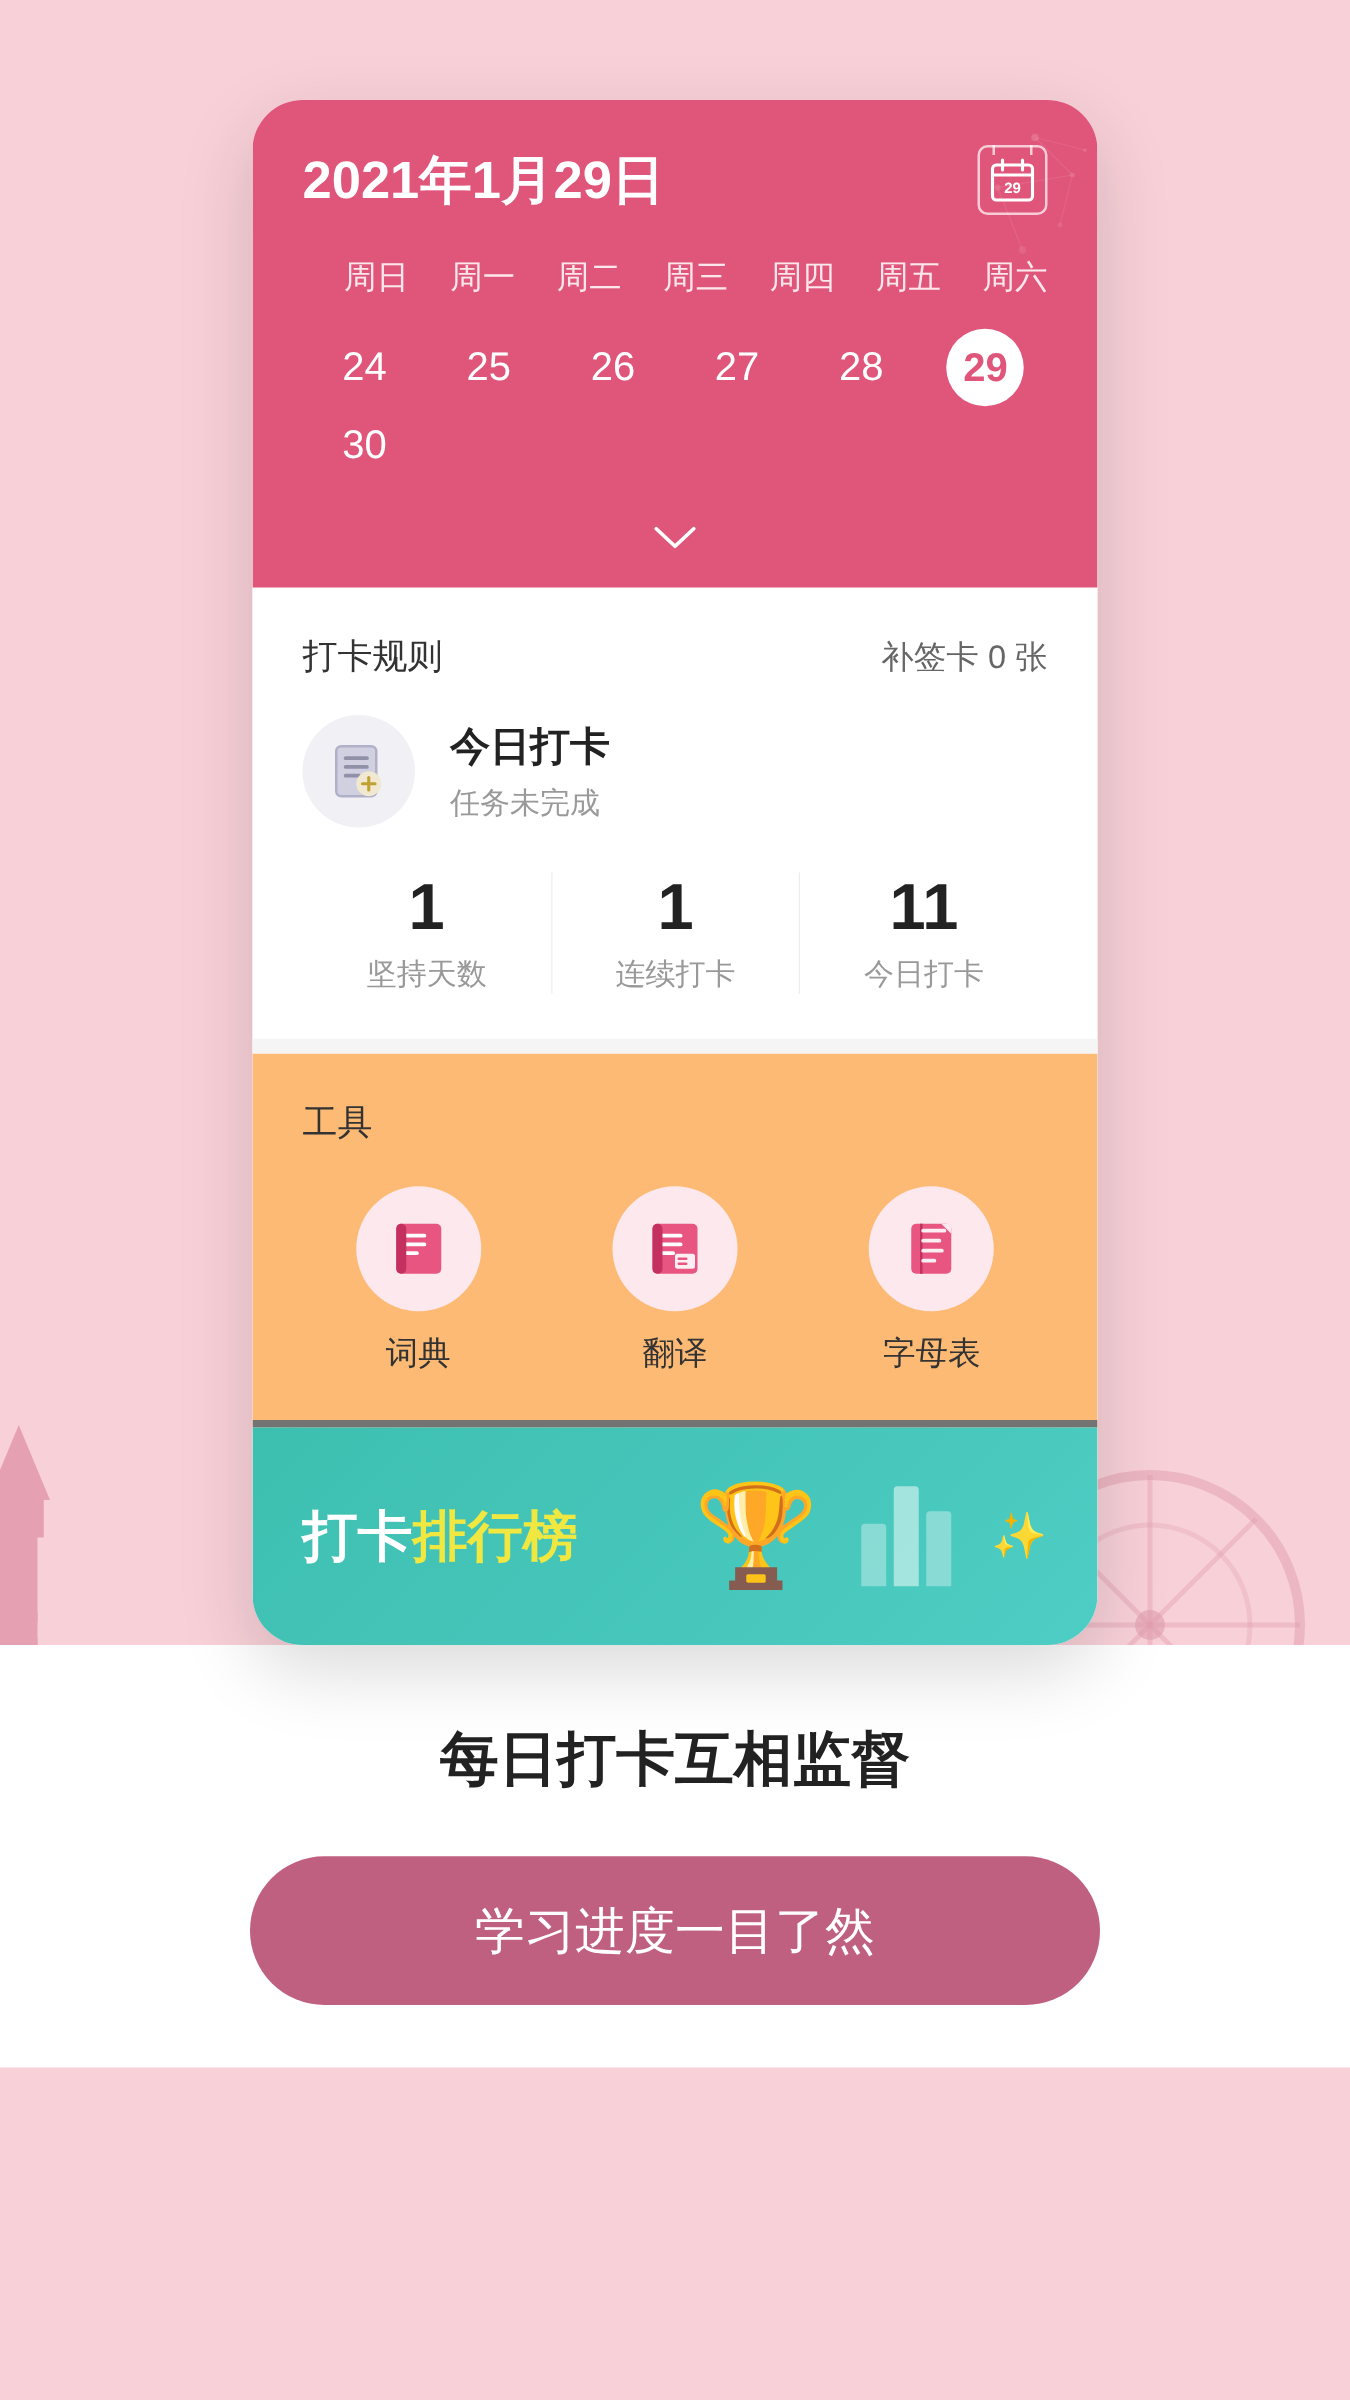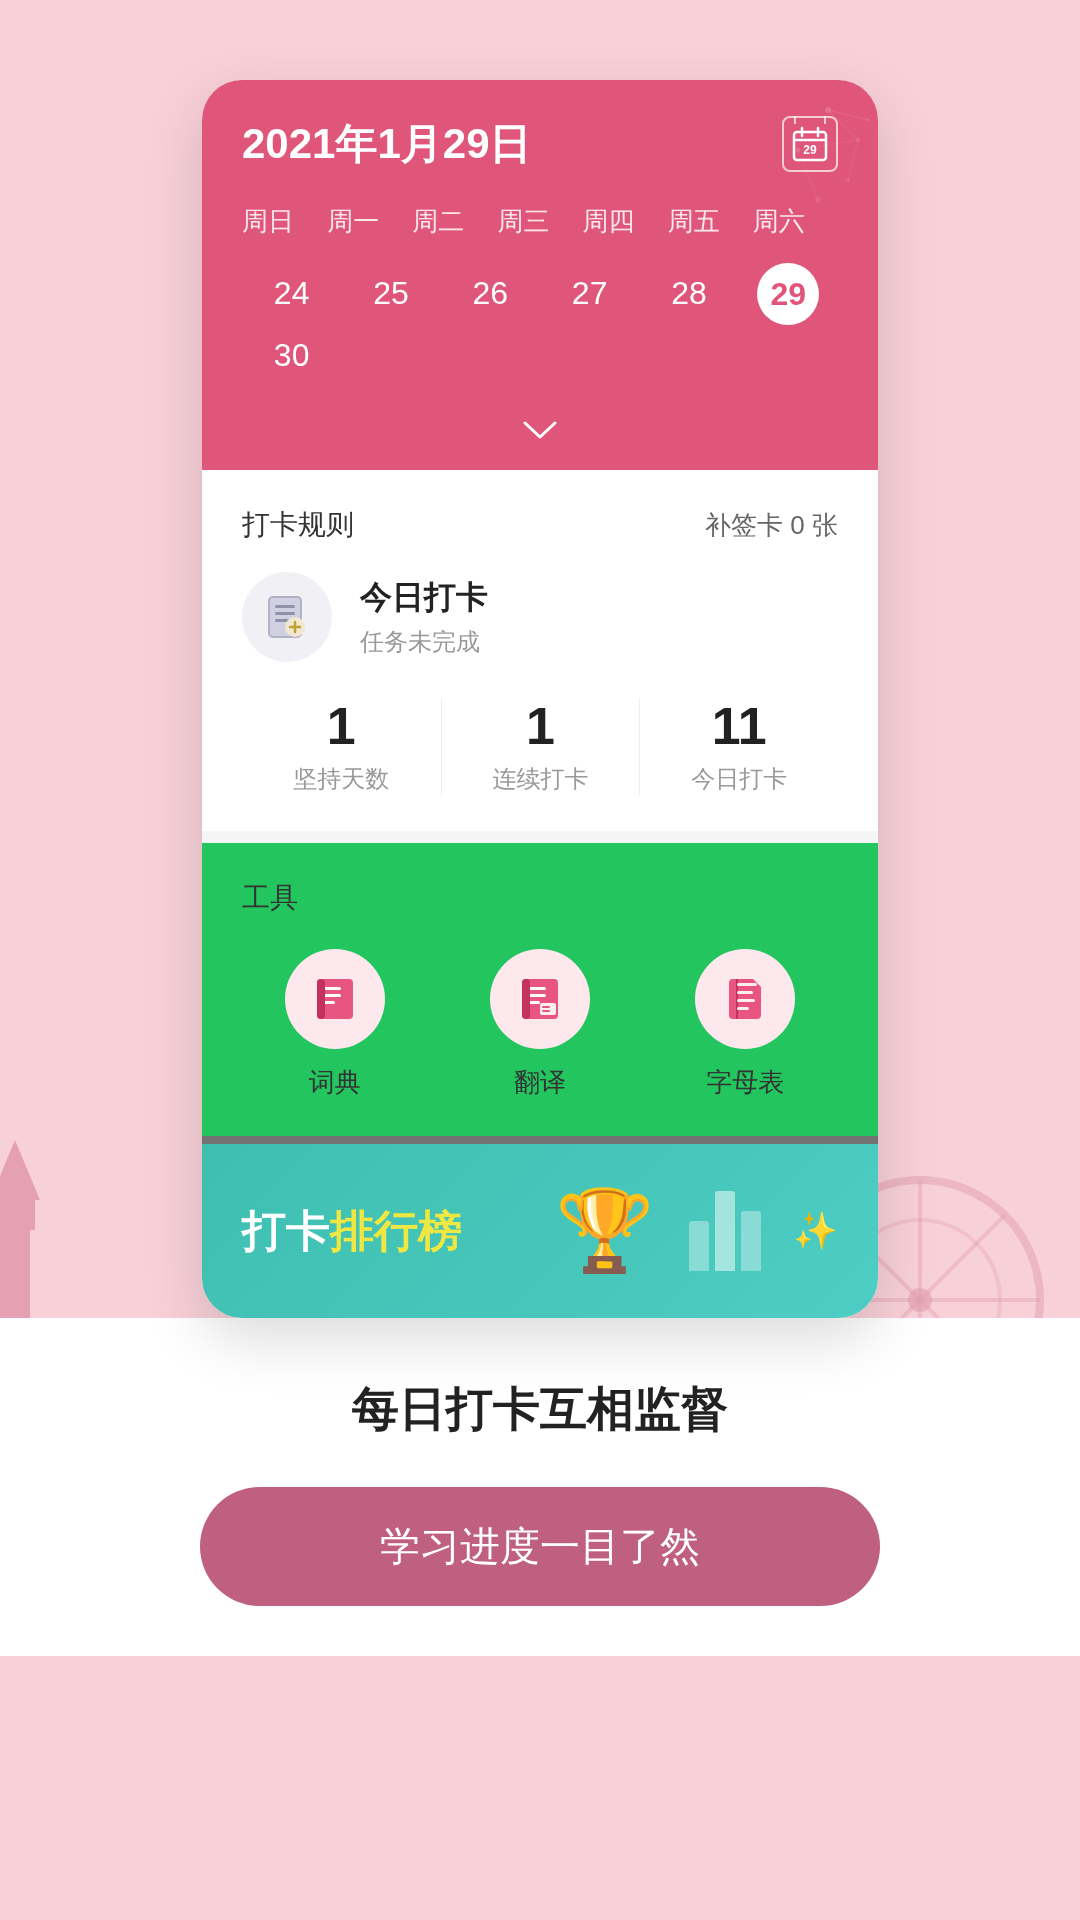--- a/index.html
+++ b/index.html
@@ -89,21 +89,21 @@
       border-right: 2.5px solid rgba(255,255,255,0.7);
       border-top: none;
     }
 
     .weekday-row {
       display: grid;
       grid-template-columns: repeat(7, 1fr);
       margin-bottom: 16px;
     }
     .weekday-cell {
-      text-align: left;
+      text-align: right;
       color: rgba(255,255,255,0.85);
       font-size: 26px;
       padding: 8px 0;
     }
 
     .date-row {
       display: grid;
       grid-template-columns: repeat(6, 1fr);
       padding-bottom: 20px;
     }
@@ -223,23 +223,23 @@
       line-height: 1.1;
     }
     .stat-label {
       font-size: 24px;
       color: #999;
       margin-top: 8px;
     }
 
     
     .tools-section {
-      background: #22c55e;
+      background: #fdba74;
       padding: 36px 40px;
-      border-bottom: 8px solid #737373;
+      border-bottom: 6px solid #737373;
     }
     .tools-title {
       font-size: 28px;
       color: #333;
       margin-bottom: 32px;
     }
     .tools-grid {
       display: grid;
       grid-template-columns: repeat(3, 1fr);
       gap: 20px;

